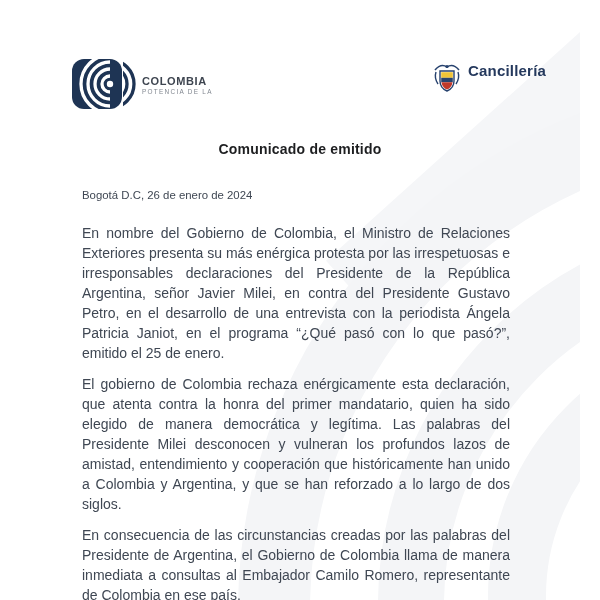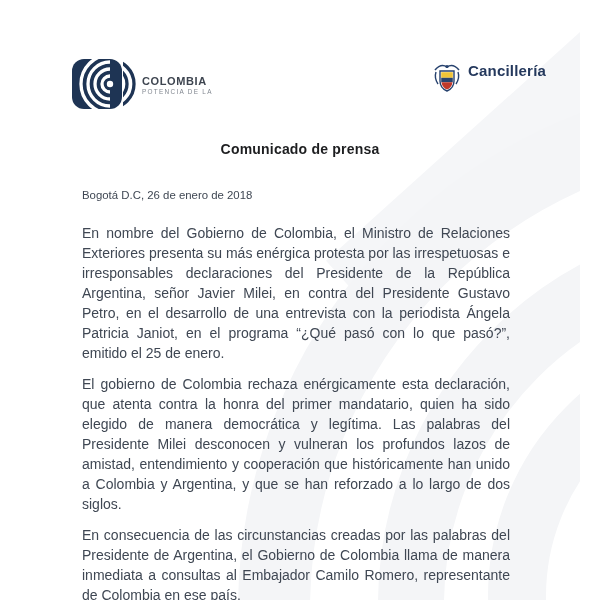--- a/index.html
+++ b/index.html
@@ -115,20 +115,20 @@
           <rect x="8.2" y="15.8" width="11.6" height="4.4" fill="#27426e"></rect>
           <path d="M8.4,20.2 h11.2 q-1,5.4 -5.6,7.4 q-4.6,-2 -5.6,-7.4 z" fill="#c0392b"></path>
         </svg>
       </span>
       <span class="cancilleria-label">Cancillería</span>
     </div>
 
   </div>
 
   <div class="doc">
-    <h1 class="doc-title">Comunicado de prensa</h1>
-    <div class="dateline">Bogotá D.C, 26 de enero de 2018</div>
+    <h1 class="doc-title">Comunicado de emitido</h1>
+    <div class="dateline">Bogotá D.C, 26 de enero de 2024</div>
     <p>En nombre del Gobierno de Colombia, el Ministro de Relaciones Exteriores presenta su más enérgica protesta por las irrespetuosas e irresponsables declaraciones del Presidente de la República Argentina, señor Javier Milei, en contra del Presidente Gustavo Petro, en el desarrollo de una entrevista con la periodista Ángela Patricia Janiot, en el programa “¿Qué pasó con lo que pasó?”, emitido el 25 de enero.</p>
     <p>El gobierno de Colombia rechaza enérgicamente esta declaración, que atenta contra la honra del primer mandatario, quien ha sido elegido de manera democrática y legítima. Las palabras del Presidente Milei desconocen y vulneran los profundos lazos de amistad, entendimiento y cooperación que históricamente han unido a Colombia y Argentina, y que se han reforzado a lo largo de dos siglos.</p>
     <p>En consecuencia de las circunstancias creadas por las palabras del Presidente de Argentina, el Gobierno de Colombia llama de manera inmediata a consultas al Embajador Camilo Romero, representante de Colombia en ese país.</p>
   </div>
 
 </div>
 
 </body></html>

